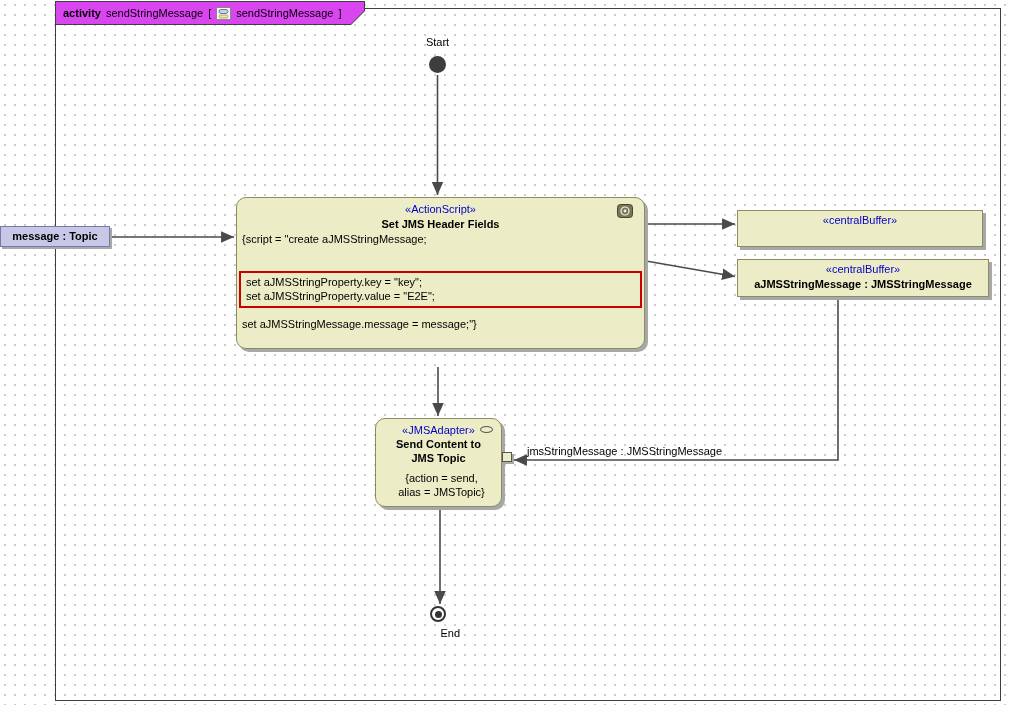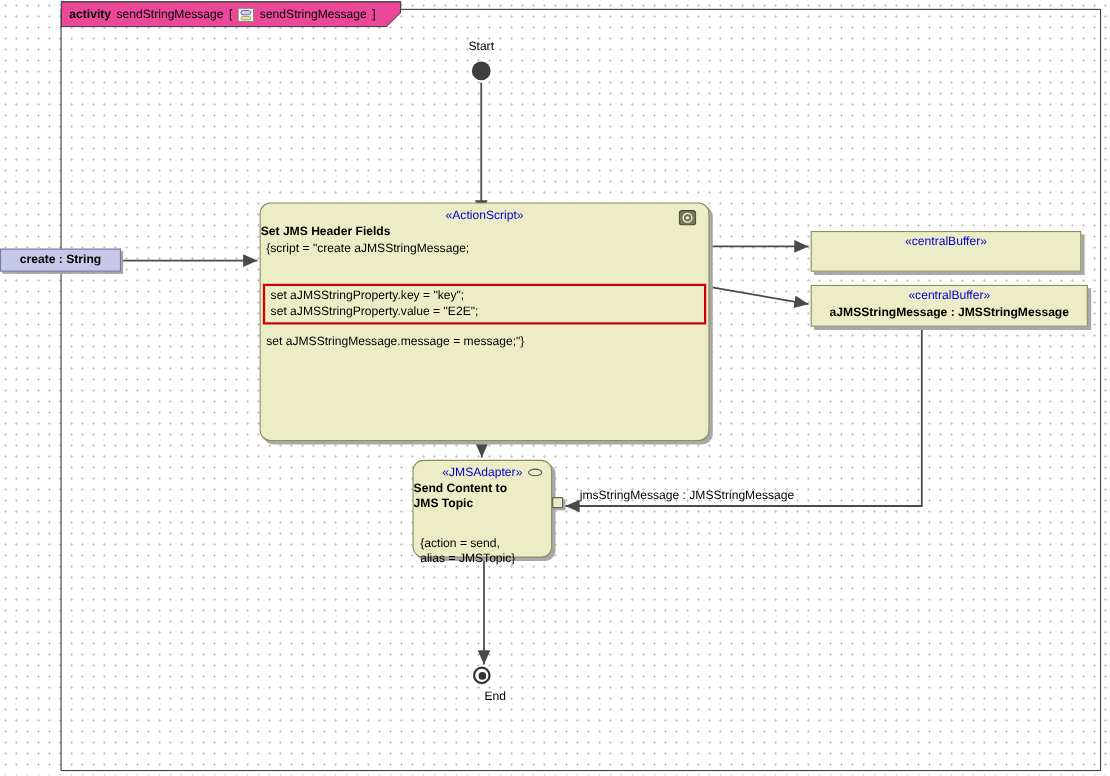--- a/index.html
+++ b/index.html
@@ -17,56 +17,56 @@
     border:1px solid #3f3f3f; background:transparent;
   }
   
   .frame-tab-outer {
     position:absolute; left:55px; top:1px; width:310px; height:24px;
     background:#3f3f3f;
     clip-path: polygon(0 0, 100% 0, 100% 42%, calc(100% - 14px) 100%, 0 100%);
   }
   .frame-tab {
     position:absolute; left:1px; top:1px; width:308px; height:22px;
-    background:#ec4899;
+    background:#d946ef;
     clip-path: polygon(0 0, 100% 0, 100% 40%, calc(100% - 13px) 100%, 0 100%);
     display:flex; align-items:center; gap:5px; padding:0 20px 0 7px;
   }
   .tab-kw { font-weight:bold; }
   .tab-icon { display:inline-flex; }
   
   .uml-node {
     position:absolute; background:#ECECC6; border:1px solid #8C8C62;
     box-shadow:3px 3px 0 #a8a8a8;
   }
   .rounded { border-radius:10px; }
   .stereotype { text-align:center; color:#0000C8; height:14px; line-height:14px; }
-  .node-title { text-align:left; font-weight:bold; height:16px; line-height:16px; }
+  .node-title { text-align:center; font-weight:bold; height:16px; line-height:16px; }
   .code-line { padding-left:5px; line-height:15px; white-space:pre; }
   
-  .action-node { left:236px; top:184px; width:409px; height:217px; padding-top:4px; }
+  .action-node { left:236px; top:197px; width:409px; height:152px; padding-top:4px; }
   .hl-box { margin:24px 2px 9px 2px; border:2px solid #CC0000; padding:2px 0 3px 0; }
   .hl-box .code-line { line-height:14px; }
   .script-icon { position:absolute; top:6px; right:11px; }
   
   .param-node {
     position:absolute; left:0; top:226px; width:110px; height:21px;
     background:#C7C7E7; border:1px solid #7878A8; box-shadow:2px 2px 0 #a8a8a8;
     text-align:center; line-height:19px; font-weight:bold;
   }
   
   .buffer-node { padding-top:2px; }
   .buffer-node .label { text-align:center; font-weight:bold; line-height:16px; }
   .buffer-1 { left:737px; top:210px; width:246px; height:37px; }
   .buffer-2 { left:737px; top:259px; width:252px; height:38px; }
   
   .adapter-node { left:375px; top:418px; width:127px; height:89px; padding-top:4px; }
   .adapter-node .node-title { height:14px; line-height:14px; }
   .adapter-node .code-line { margin-top:0; padding-left:6px; line-height:14px; }
-  .adapter-body { margin-top:22px; }
+  .adapter-body { margin-top:6px;text-align:center; }
   .adapter-icon { position:absolute; top:7px; right:8px; width:13px; height:7px; border:1px solid #555; border-radius:50%; background:#ECECC6; }
   
   .pin {
     position:absolute; left:502px; top:452px; width:10px; height:10px;
     background:#ECECC6; border:1px solid #555; box-shadow:2px 2px 0 #a8a8a8;
   }
   .pin-label { position:absolute; left:527px; top:445px; white-space:nowrap; }
   
   .start-node { position:absolute; left:429px; top:56px; width:17px; height:17px; border-radius:50%; background:#3d3d3d; }
   .start-label { position:absolute; left:410px; top:36px; width:55px; text-align:center; }
@@ -111,21 +111,21 @@
         </svg>
       </span>
       <span>sendStringMessage</span>
       <span>]</span>
     </div>
   </div>
 
   <div class="start-label">Start</div>
   <div class="start-node"></div>
 
-  <div class="param-node">create : String</div>
+  <div class="param-node">message : Topic</div>
 
   <div class="uml-node rounded action-node">
     <span class="script-icon">
       <svg width="16" height="14" viewBox="0 0 16 14">
         <rect x="0.5" y="0.5" width="15" height="13" rx="3" fill="#77775a" stroke="#44442f"></rect>
         <circle cx="8" cy="7" r="4" fill="none" stroke="#f2f2e0" stroke-width="1.2"></circle>
         <circle cx="8" cy="7" r="1.4" fill="#f2f2e0"></circle>
       </svg>
     </span>
     <div class="stereotype">«ActionScript»</div>

